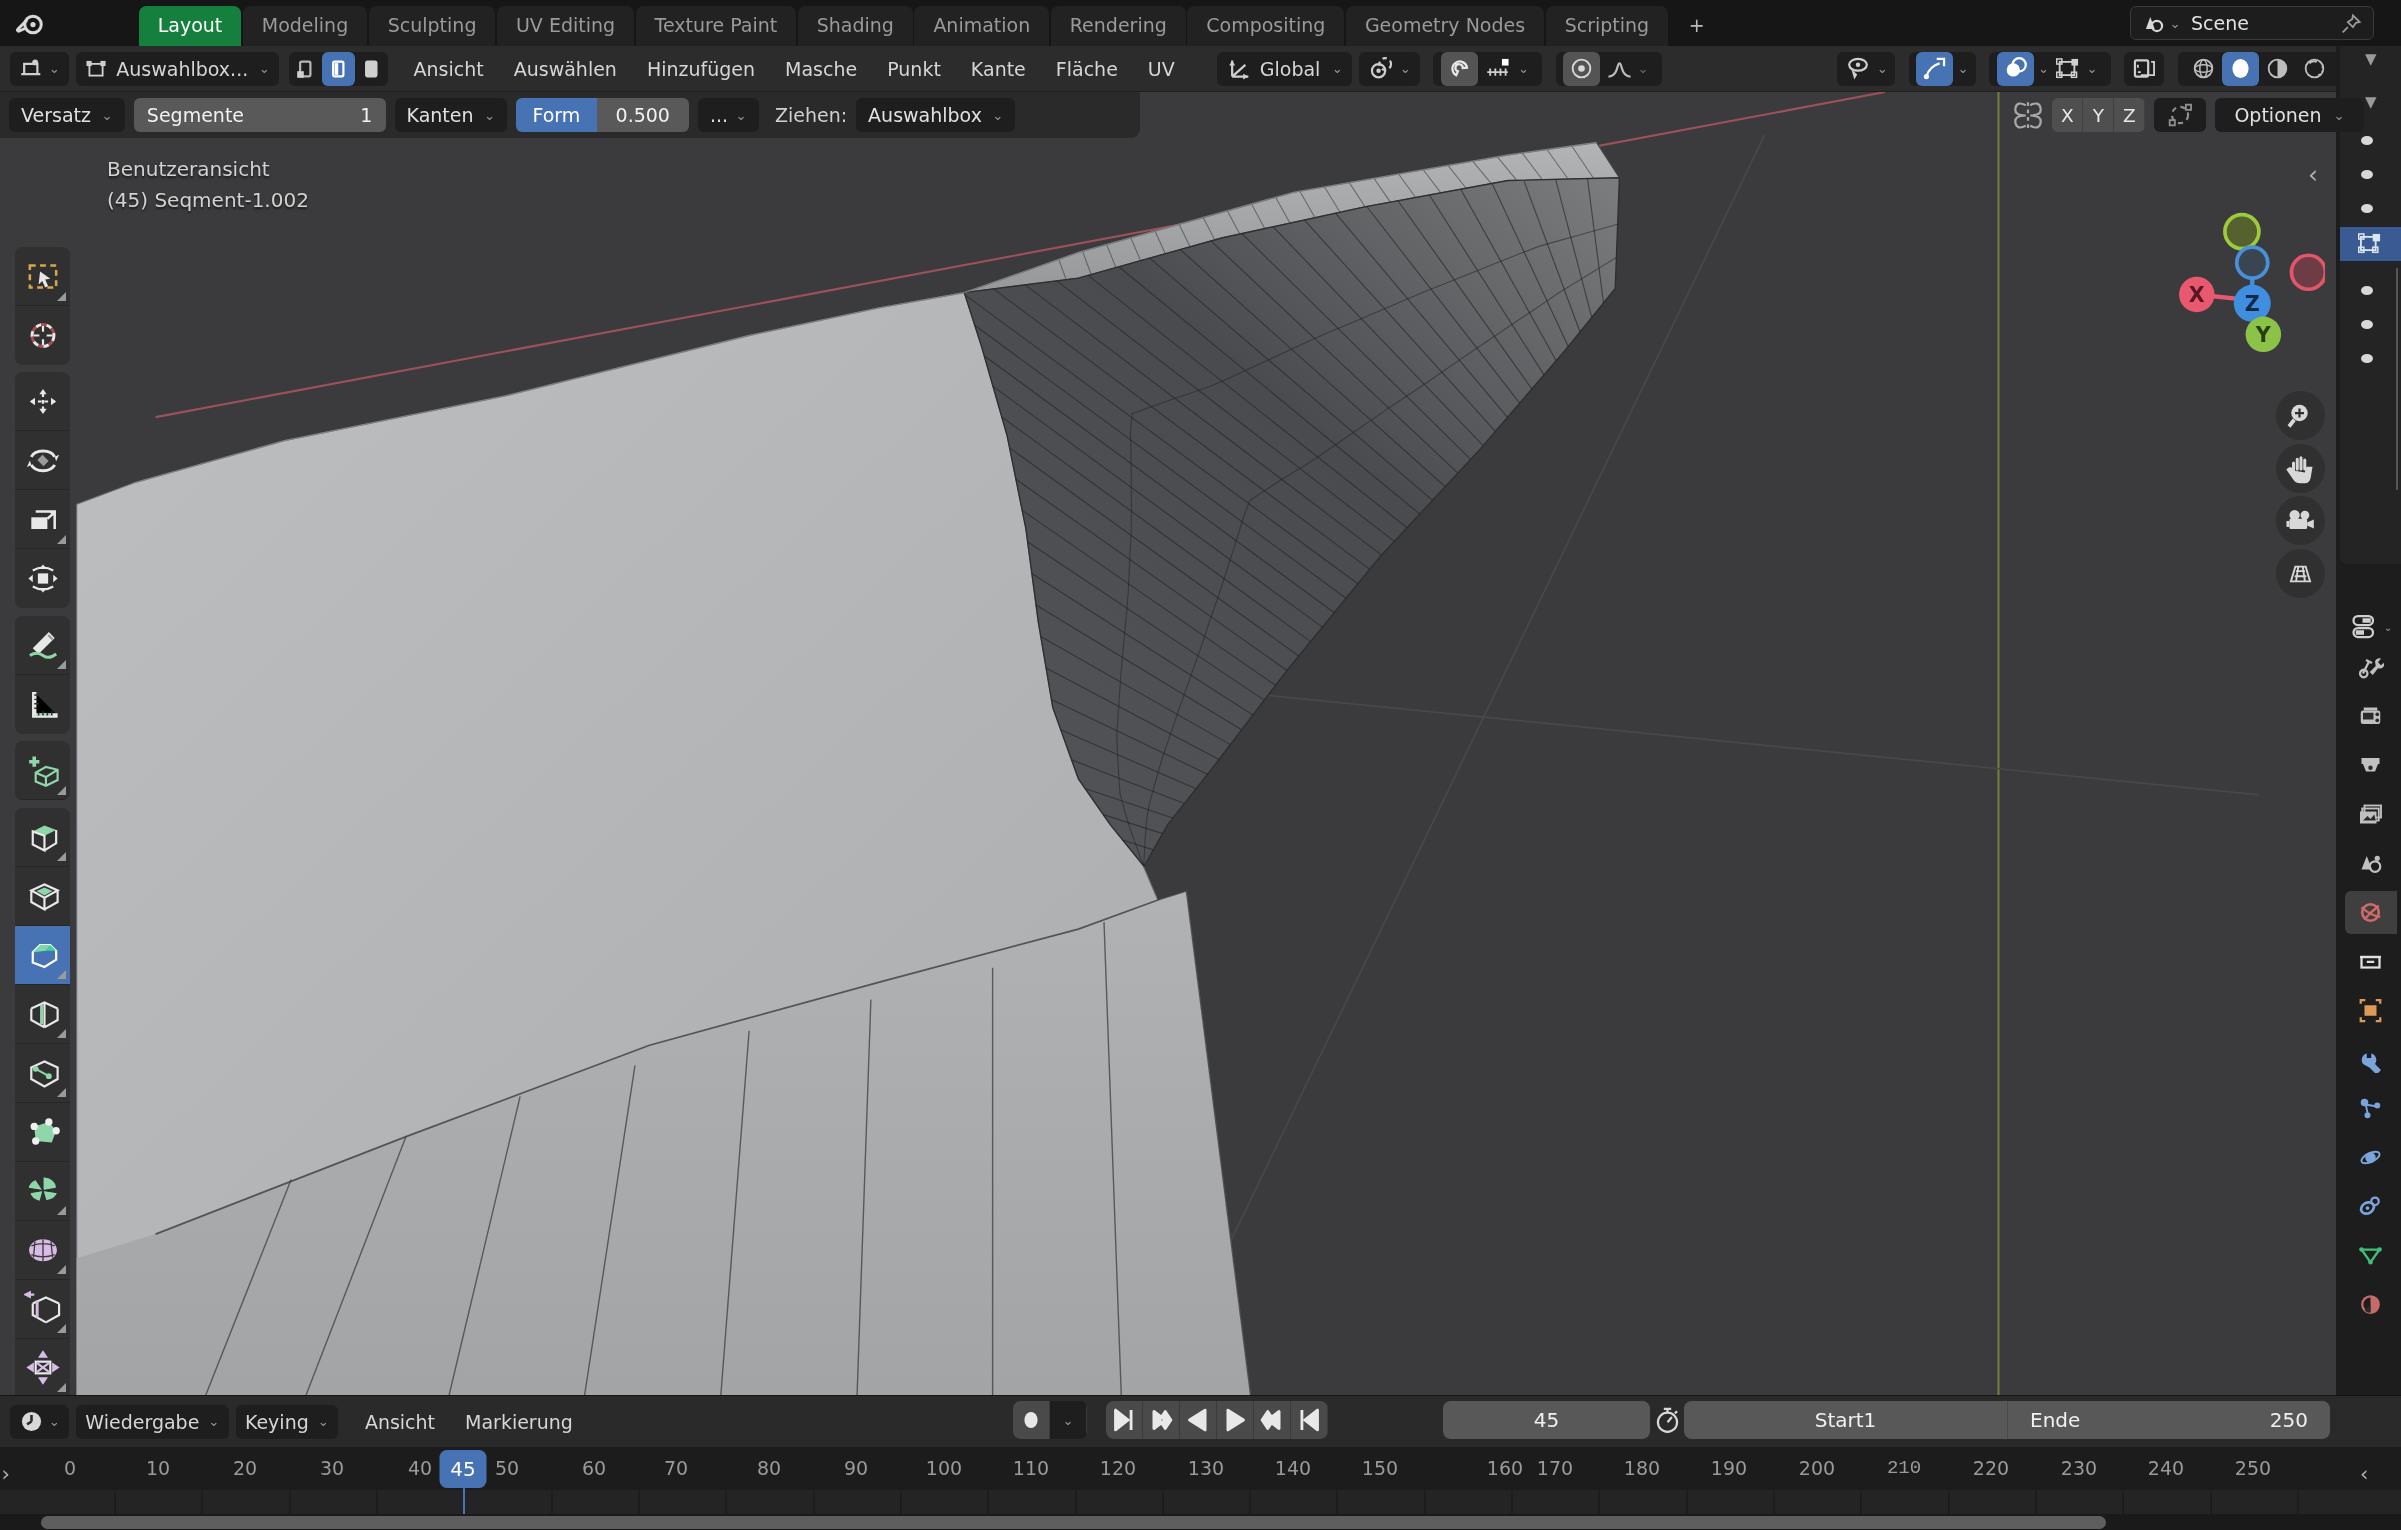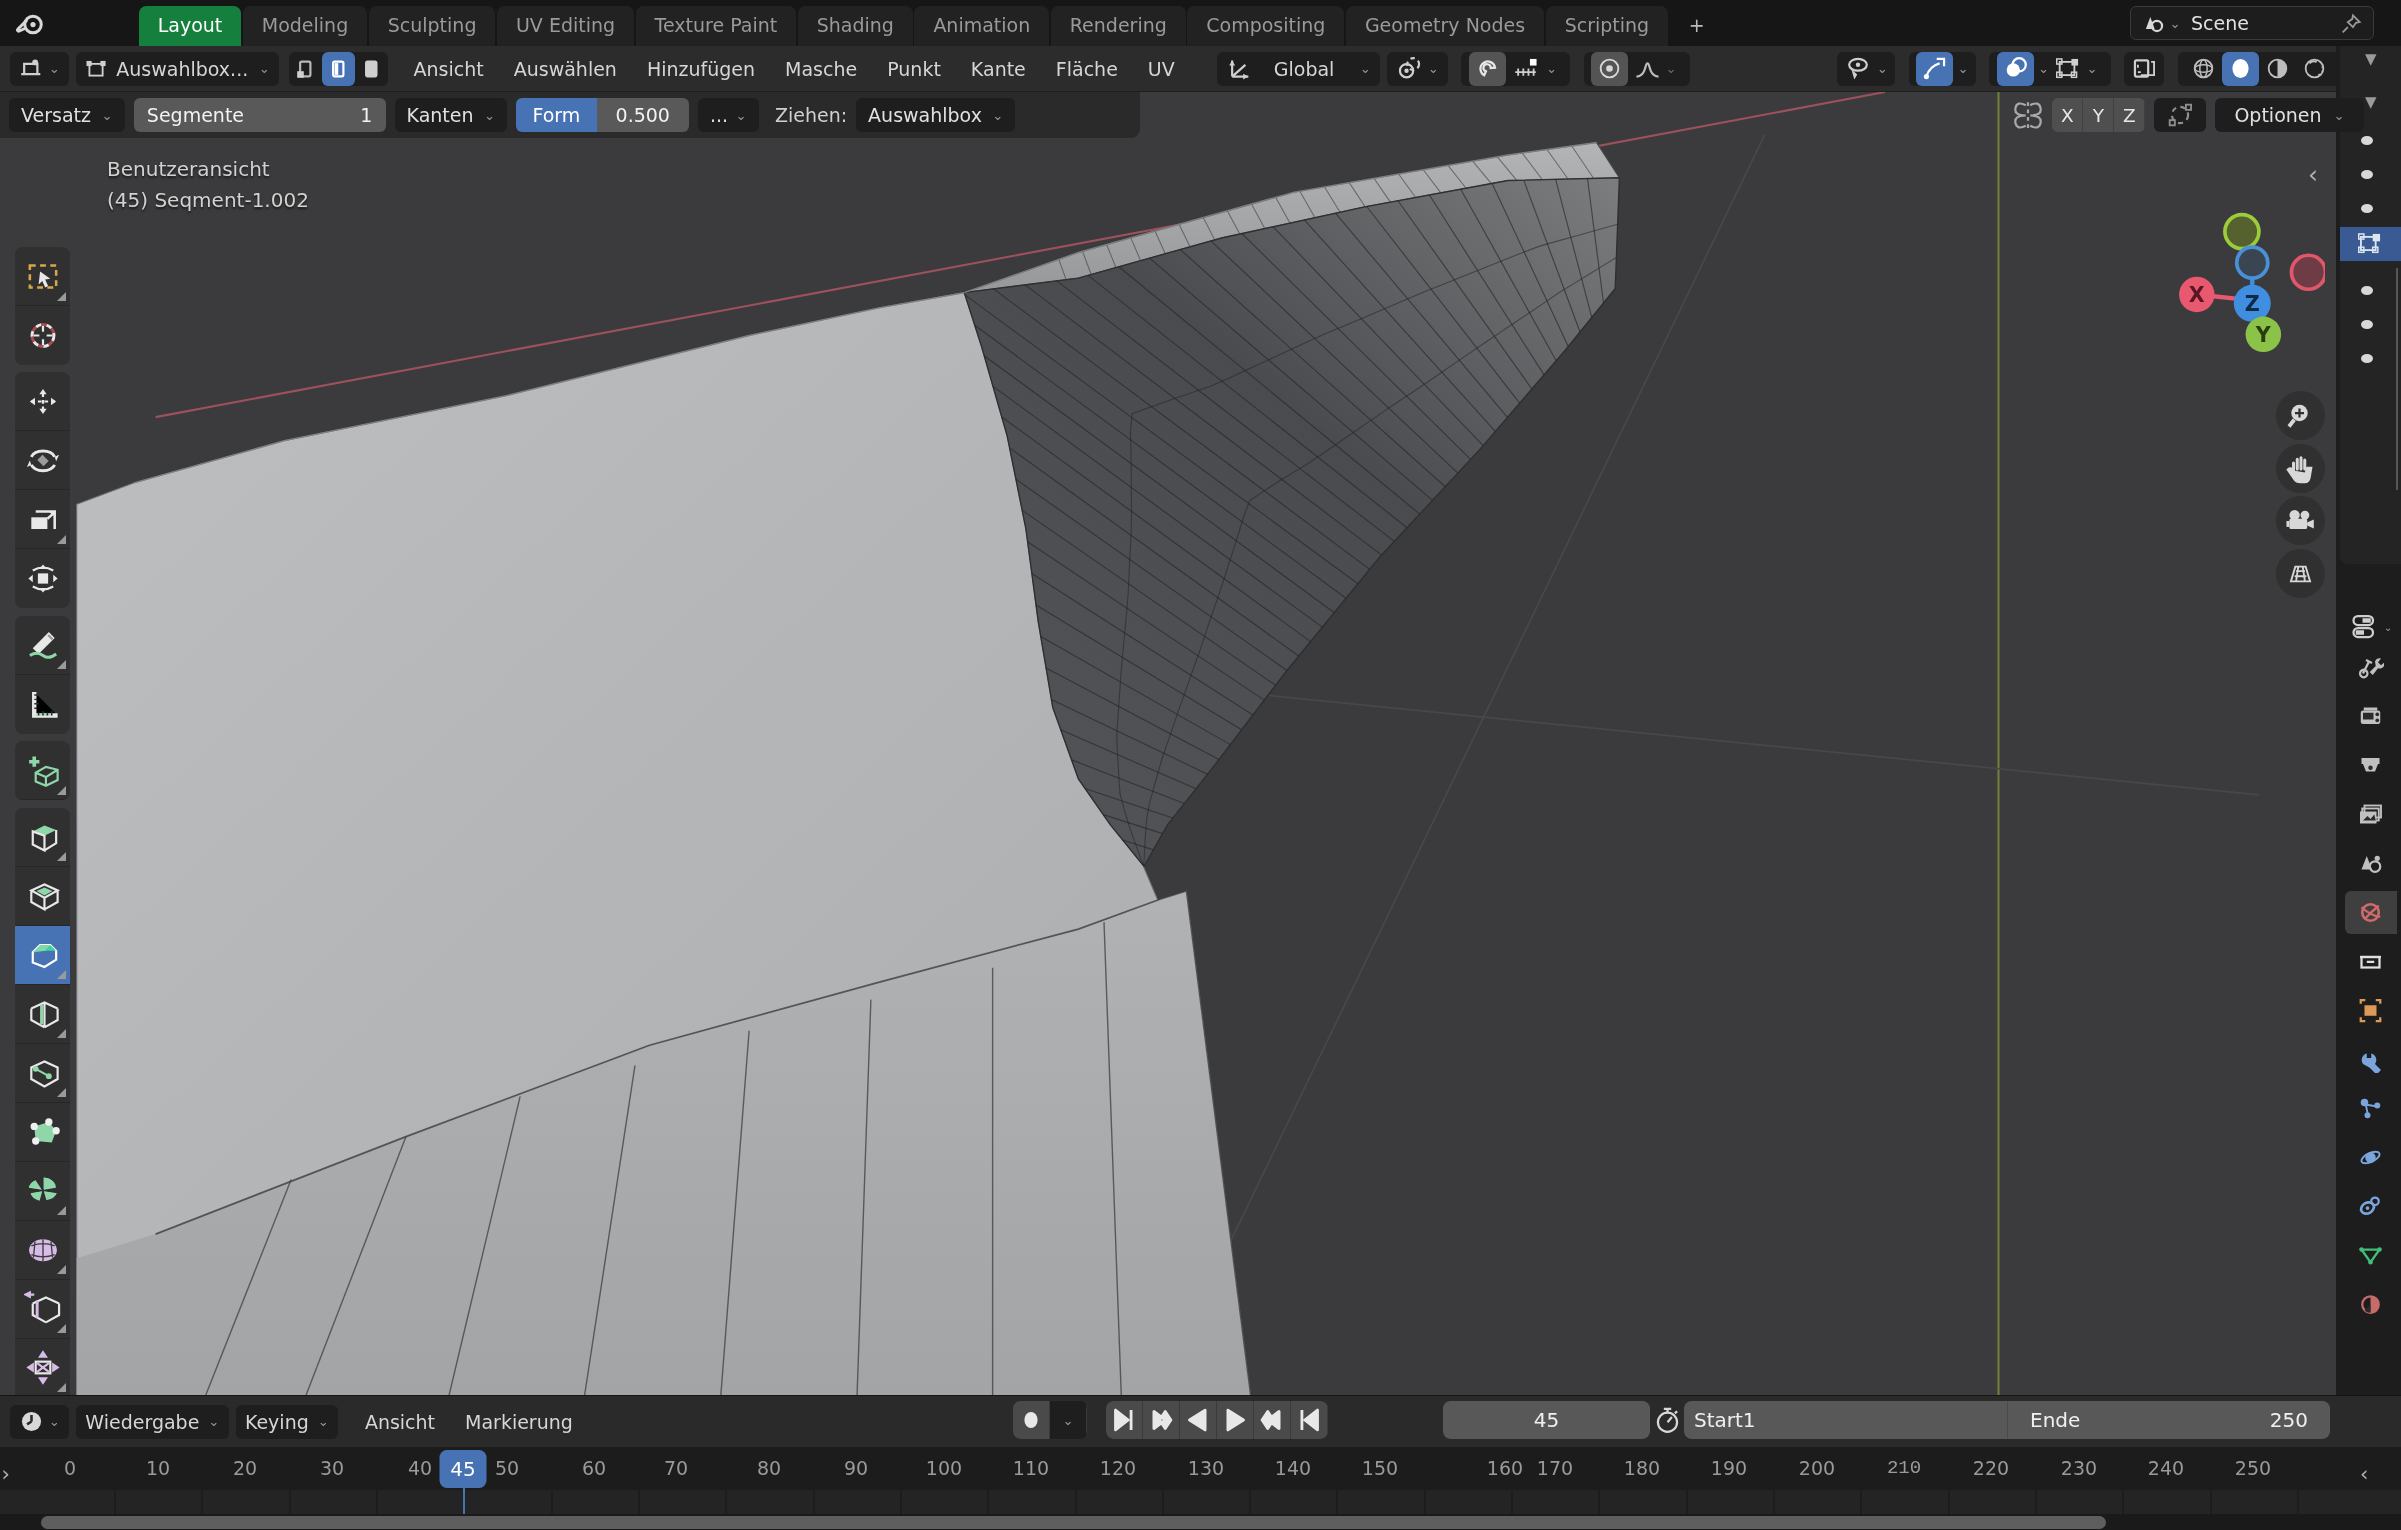--- a/index.html
+++ b/index.html
@@ -180,21 +180,21 @@
       <div class="hmenu">Punkt</div>
       <div class="hmenu">Kante</div>
       <div class="hmenu">Fläche</div>
       <div class="hmenu">UV</div>
     </div>
   <div class="hbtn" style="margin-left:27px">
     <svg width="27" height="25" viewBox="0 0 36 34">
         <path d="M8 28 L8 6 M8 28 L30 28 M8 28 L26 12" stroke="#cfcfcf" stroke-width="3" fill="none"></path>
         <path d="M8 6 l-4 7 8 0 Z M30 28 l-7 -4 0 8 Z" fill="#cfcfcf"></path>
       </svg>
-    <span style="margin:0 21px">Global</span>
+    <span style="margin:0 7px">Global</span>
     <span class="caret">⌄</span>
   </div>
   <div class="hbtn">
     <svg width="27" height="25" viewBox="0 0 36 34">
         <circle cx="14" cy="20" r="9" fill="none" stroke="#cfcfcf" stroke-width="3"></circle>
         <circle cx="23" cy="11" r="8" fill="none" stroke="#cfcfcf" stroke-width="3" stroke-dasharray="6 5"></circle>
         <circle cx="14" cy="20" r="3" fill="#cfcfcf"></circle>
       </svg>
     <span class="caret">⌄</span>
   </div>
@@ -796,21 +796,21 @@
 <div id="tl-right">
   <div class="tl-field" style="width:207px">
       <span>45</span>
     </div>
   <div style="width:34px;display:flex;justify-content:center">
     <svg width="27" height="28" viewBox="0 0 36 38">
         <circle cx="18" cy="22" r="13" fill="none" stroke="#d8d8d8" stroke-width="3"></circle>
         <path d="M18 22 L24 15 M13 4 L23 4 M18 4 L18 9 M28 10 L31 7" stroke="#d8d8d8" stroke-width="3" fill="none"></path>
       </svg>
   </div>
-  <div class="tl-field" style="width:323px;border-radius:7.4px 0 0 7.4px;justify-content:flex-start;padding:0 10px">
+  <div class="tl-field" style="width:323px;border-radius:7.4px 0 0 7.4px;justify-content:center;padding:0 10px">
     <span>Start</span>
       <span>1</span>
   </div>
   <div class="tl-field" style="width:323px;border-radius:0 7.4px 7.4px 0;border-left:1.5px solid #4a4a4a;justify-content:space-between;padding:0 22px">
     <span>Ende</span>
       <span>250</span>
   </div>
 </div>
 <div id="ruler">
     <div class="tick-label" style="left: 70px;">0</div>

